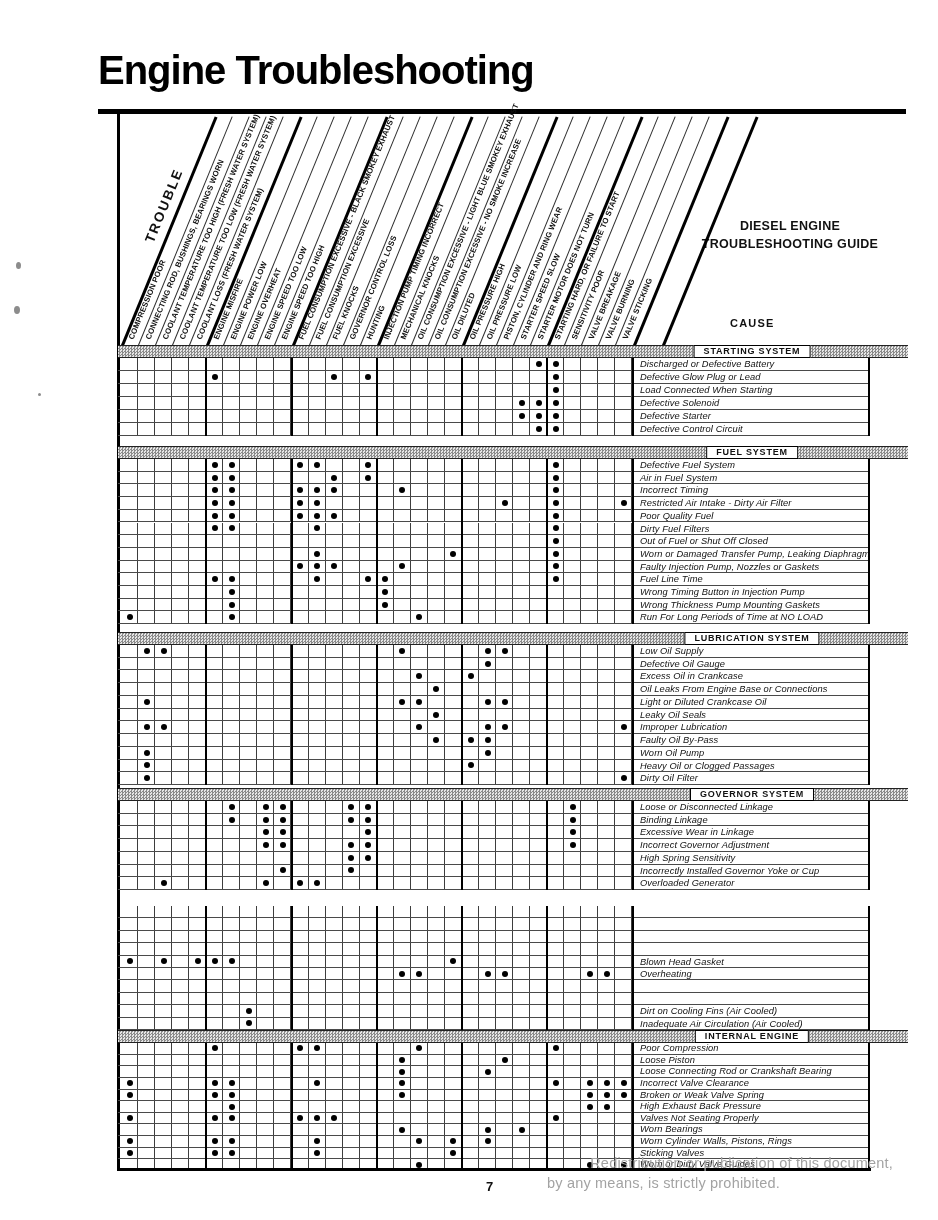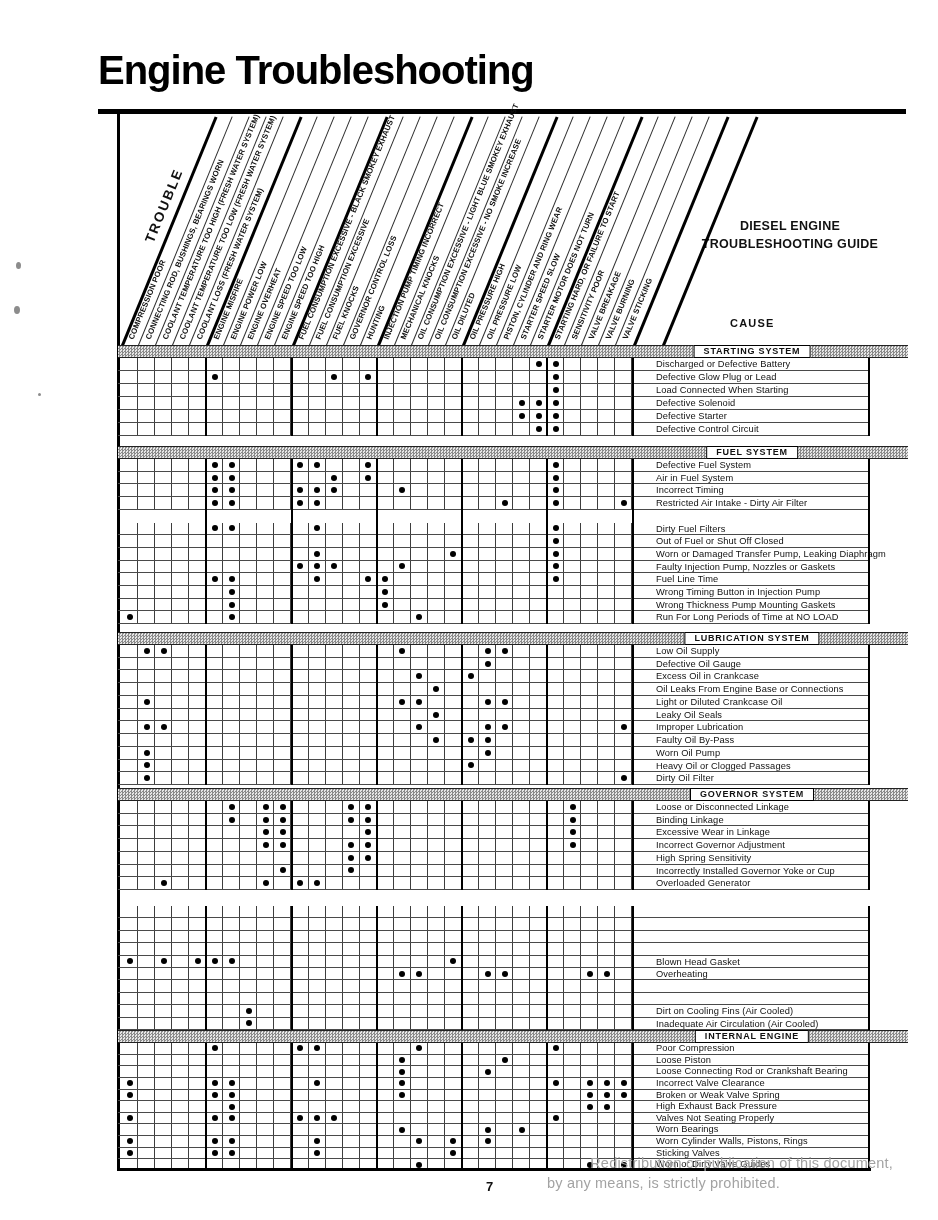--- a/index.html
+++ b/index.html
@@ -26,22 +26,22 @@
   .section{position:absolute;left:118px;width:790px;}
   .band{position:absolute;left:0;width:790px;height:13px;box-sizing:border-box;
         background:conic-gradient(#8a8a8a 25%,#e6e6e6 0 50%,#8a8a8a 0 75%,#e6e6e6 0);
         background-size:3px 3px;border-top:1px solid #222;border-bottom:1px solid #222;}
   .btitle{position:absolute;left:634px;top:-1px;transform:translateX(-50%);background:#fff;
         border:1.5px solid #000;font-size:9px;font-weight:bold;letter-spacing:0.8px;
         line-height:11px;padding:0 9px;white-space:nowrap;}
   .row{position:absolute;left:0;width:752px;box-sizing:border-box;border-bottom:1px solid #4a4a4a;}
   .gridarea{position:absolute;left:3px;top:0;width:511.5px;height:100%;
         background-image:repeating-linear-gradient(90deg,transparent 0,transparent 16.05px,#3d3d3d 16.05px,#3d3d3d 17.05px);}
-  .rlabel{position:absolute;left:538px;top:0;font-size:9.3px;white-space:nowrap;font-weight:500;
-        letter-spacing:0.1px;}
+  .rlabel{position:absolute;left:522px;top:0;font-size:9.3px;white-space:nowrap;font-weight:500;
+        letter-spacing:0.1px;font-style:italic;}
   .dot{position:absolute;width:6px;height:6px;border-radius:50%;background:#000;}
   .vline{position:absolute;width:2.2px;background:#000;}
   .speck{position:absolute;background:#8c8c8c;border-radius:50%;}
   #watermark1,#watermark2{position:absolute;color:#a3a3a3;font-size:14.5px;letter-spacing:0.2px;}
   #watermark1{top:1155px;right:45px;}
   #watermark2{top:1175px;right:158px;}
   #page-number{position:absolute;left:486px;top:1179px;font-size:13px;font-weight:bold;}
 </style>
 </head>
 <body>
@@ -212,20 +212,30 @@
           <div class="gridarea"></div>
           <div class="dot" style="left: 93.775px; top: 2.85px;"></div>
           <div class="dot" style="left: 110.825px; top: 2.85px;"></div>
           <div class="dot" style="left: 179.025px; top: 2.85px;"></div>
           <div class="dot" style="left: 196.075px; top: 2.85px;"></div>
           <div class="dot" style="left: 383.625px; top: 2.85px;"></div>
           <div class="dot" style="left: 434.775px; top: 2.85px;"></div>
           <div class="dot" style="left: 502.975px; top: 2.85px;"></div>
           <div class="rlabel" style="line-height: 12.7px;">Restricted Air Intake - Dirty Air Filter</div>
         </div>
+        <div class="row" style="top: 63.8px; height: 12.7px;">
+          <div class="gridarea"></div>
+          <div class="dot" style="left: 93.775px; top: 2.85px;"></div>
+          <div class="dot" style="left: 110.825px; top: 2.85px;"></div>
+          <div class="dot" style="left: 179.025px; top: 2.85px;"></div>
+          <div class="dot" style="left: 196.075px; top: 2.85px;"></div>
+          <div class="dot" style="left: 213.125px; top: 2.85px;"></div>
+          <div class="dot" style="left: 434.775px; top: 2.85px;"></div>
+          <div class="rlabel" style="line-height: 12.7px;">Poor Quality Fuel</div>
+        </div>
         <div class="row" style="top: 76.5px; height: 12.7px;">
           <div class="gridarea"></div>
           <div class="dot" style="left: 93.775px; top: 2.85px;"></div>
           <div class="dot" style="left: 110.825px; top: 2.85px;"></div>
           <div class="dot" style="left: 196.075px; top: 2.85px;"></div>
           <div class="dot" style="left: 434.775px; top: 2.85px;"></div>
           <div class="rlabel" style="line-height: 12.7px;">Dirty Fuel Filters</div>
         </div>
         <div class="row" style="top: 89.2px; height: 12.7px;">
           <div class="gridarea"></div>

